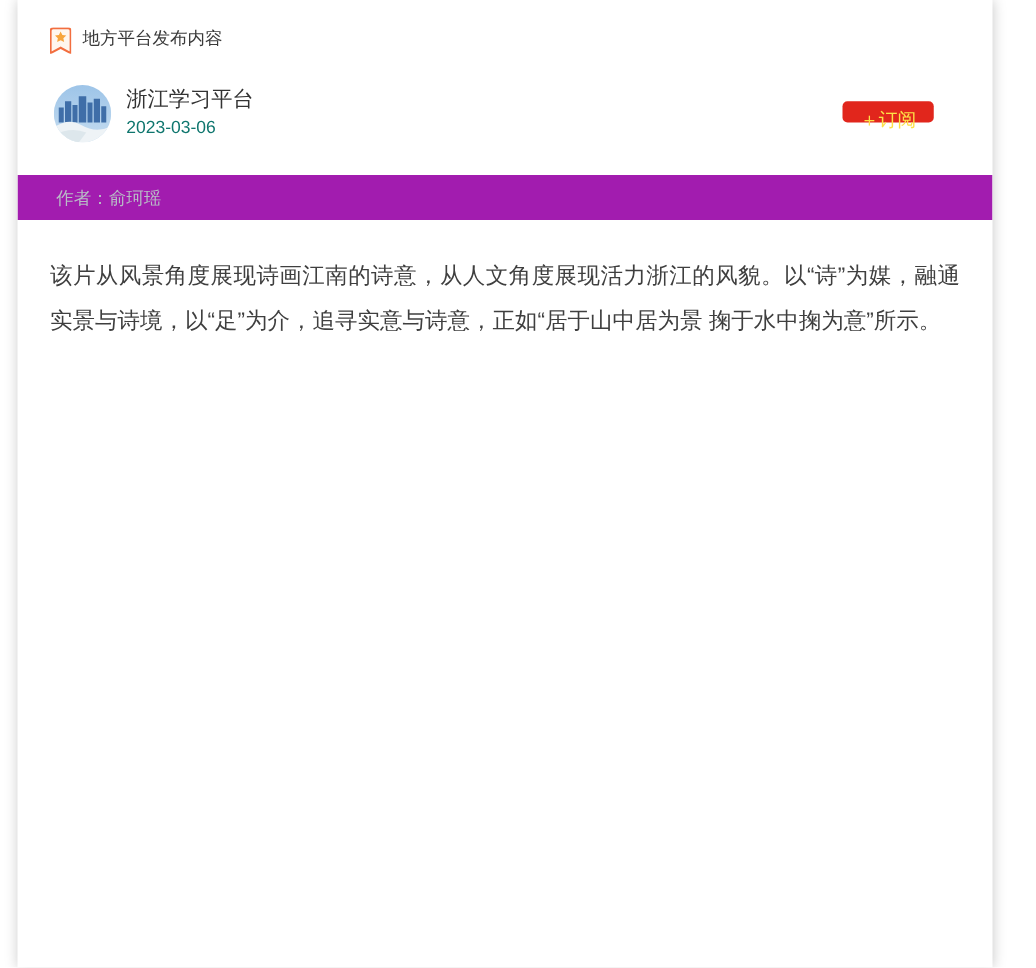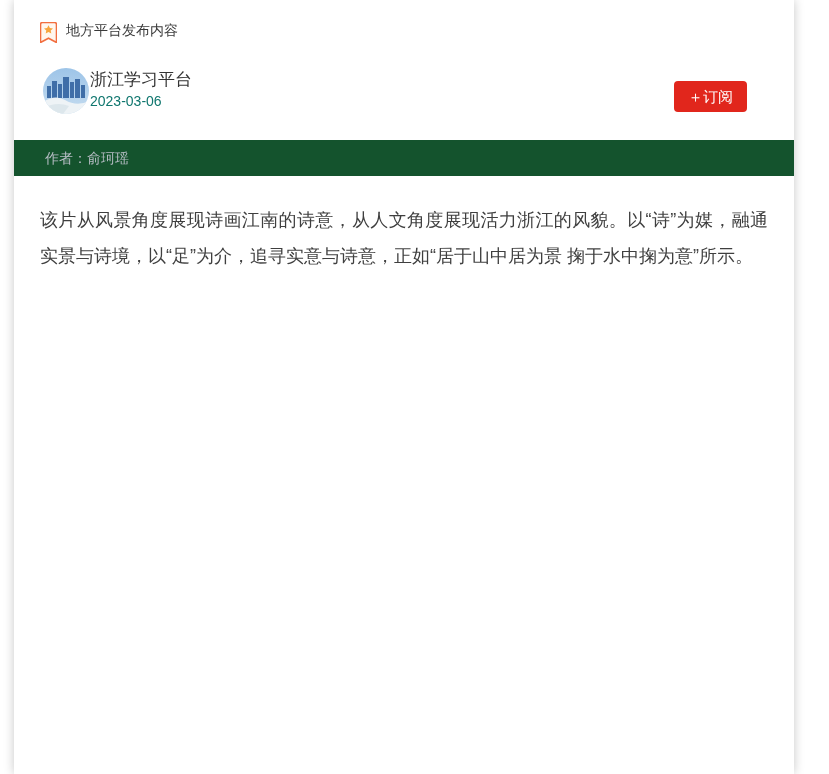--- a/index.html
+++ b/index.html
@@ -49,45 +49,45 @@
   .avatar {
     position: absolute;
     left: 3px;
     top: 0;
     width: 46px;
     height: 46px;
     border-radius: 50%;
     overflow: hidden;
     display: block;
   }
-  .pub-meta { position: absolute; left: 50px; top: 1px; }
+  .pub-meta { position: absolute; left: 61px; top: 1px; }
   .pub-name { font-size: 17px; color: #333333; line-height: 22px; }
   .pub-date { font-size: 14px; color: #0f766e; line-height: 20px; }
   .subscribe-btn {
     position: absolute;
     right: 21px;
     top: 13px;
     width: 73px;
-    height: 31px;
+    height: 17px;
     background: #e1261c;
     border: none;
     border-radius: 4px;
-    color: #ffffff;
+    color: #fde047;
     font-size: 15px;
     line-height: 31px;
     text-align: center;
     cursor: pointer;
     font-family: inherit;
     padding: 0;
   }
 
   .author-strip {
     margin-top: 26px;
     height: 36px;
-    background: #14532d;
+    background: #a21caf;
     line-height: 36px;
     padding-left: 31px;
     font-size: 14px;
     color: #b8bec6;
   }
 
   .article-body { padding: 26px 26px 0 26px; }
   .article-body p {
     font-size: 18px;
     line-height: 36px;

